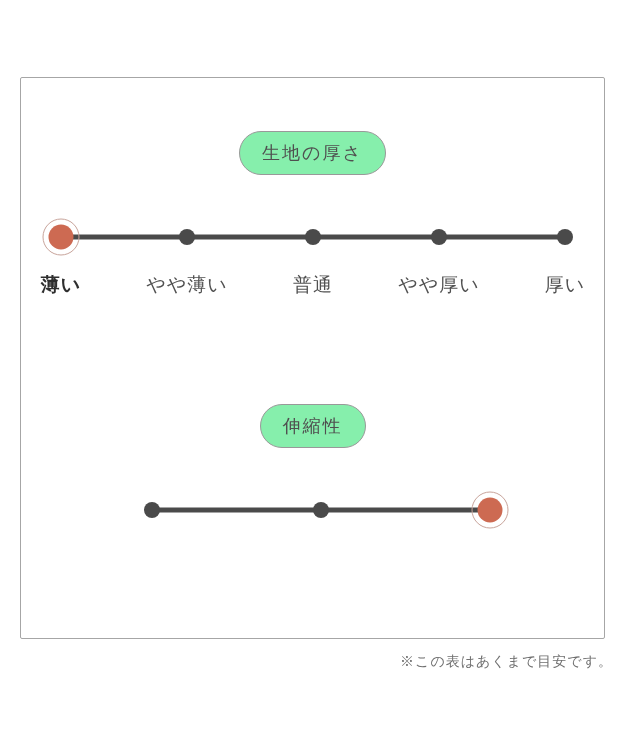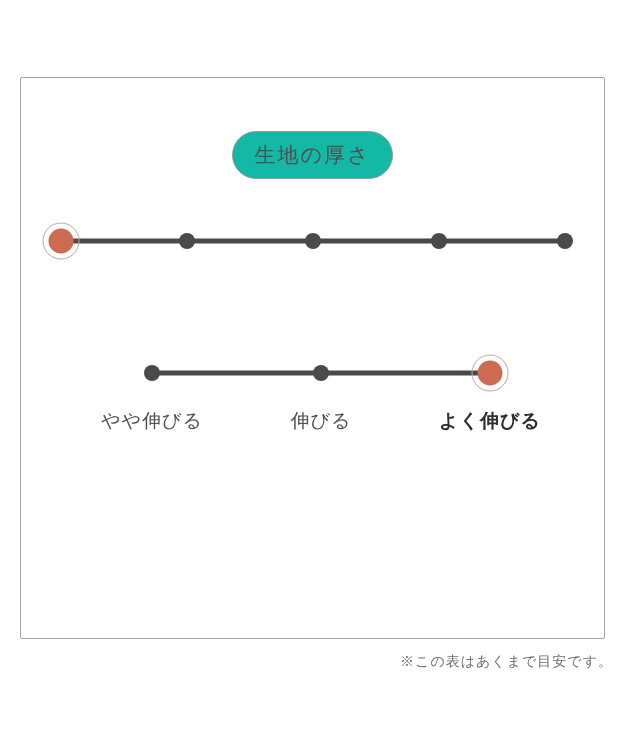--- a/index.html
+++ b/index.html
@@ -20,24 +20,24 @@
   }
 
   .scale + .scale { margin-top: 106px; }
 
   .scale-title-wrap { text-align: center; }
   .pill {
     display: inline-block;
     border: 1.5px solid var(--pill-border, #999);
     border-radius: 24px;
     padding: 9px 22px;
-    font-size: 21px;
+    font-size: 18px;
     letter-spacing: 2px;
     color: var(--pill-text, #4f4f4f);
-    background: #14b8a6;
+    background: #86efac;
   }
 
   .track { position: relative; height: 26px; margin-top: 49px; }
   .scale-thickness .track  { width: 504px; margin-left: 40px; }
   .scale-stretch  .track   { width: 338px; margin-left: 131px; }
 
   .track-line {
     position: absolute; left: 0; right: 0; top: 50%;
     height: 5px; transform: translateY(-50%);
     background: var(--track, #4a4a4a);
@@ -100,30 +100,37 @@
       </div>
     </div>
     <div class="track">
       <div class="track-line"></div>
     <div class="dot selected" style="left: 0%;"></div>
           <div class="dot" style="left: 25%;"></div>
           <div class="dot" style="left: 50%;"></div>
           <div class="dot" style="left: 75%;"></div>
           <div class="dot" style="left: 100%;"></div>
         </div>
+    <div class="labels">
+          <span class="label selected" style="left: 0%;">薄い</span>
+          <span class="label" style="left: 25%;">やや薄い</span>
+          <span class="label" style="left: 50%;">普通</span>
+          <span class="label" style="left: 75%;">やや厚い</span>
+          <span class="label" style="left: 100%;">厚い</span>
+        </div>
   </section>
 
   <section class="scale scale-stretch">
+    <div class="scale-title-wrap">
+      <div class="pill">
+        <span>伸縮性</span>
+      </div>
+    </div>
     <div class="track">
       <div class="track-line"></div>
     <div class="dot" style="left: 0%;"></div>
           <div class="dot" style="left: 50%;"></div>
           <div class="dot selected" style="left: 100%;"></div>
-        </div>
-    <div class="labels">
-          <span class="label" style="left: 0%;">やや伸びる</span>
-          <span class="label" style="left: 50%;">伸びる</span>
-          <span class="label selected" style="left: 100%;">よく伸びる</span>
         </div>
   </section>
 </div>
   <div class="note">※この表はあくまで目安です。</div>
 </div>
 
 </body></html>

